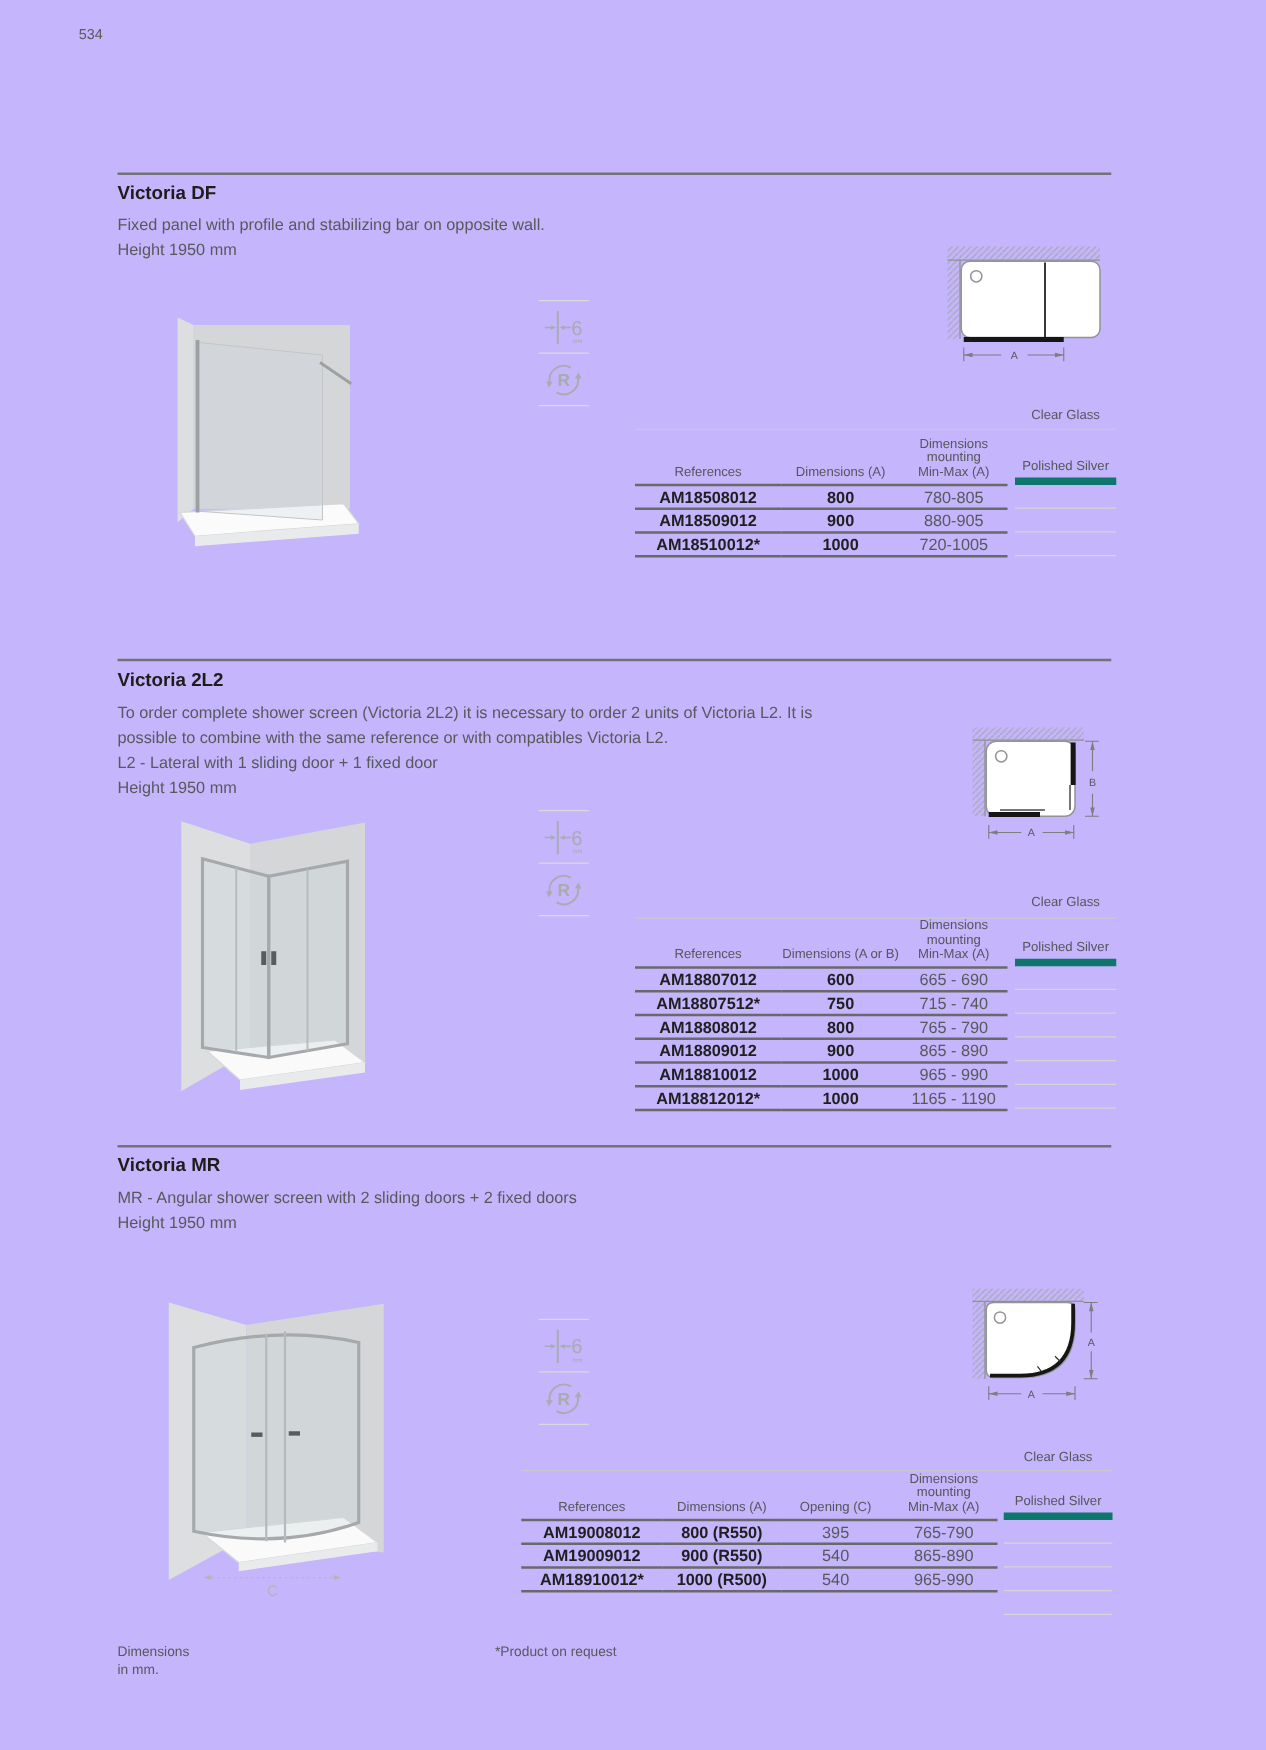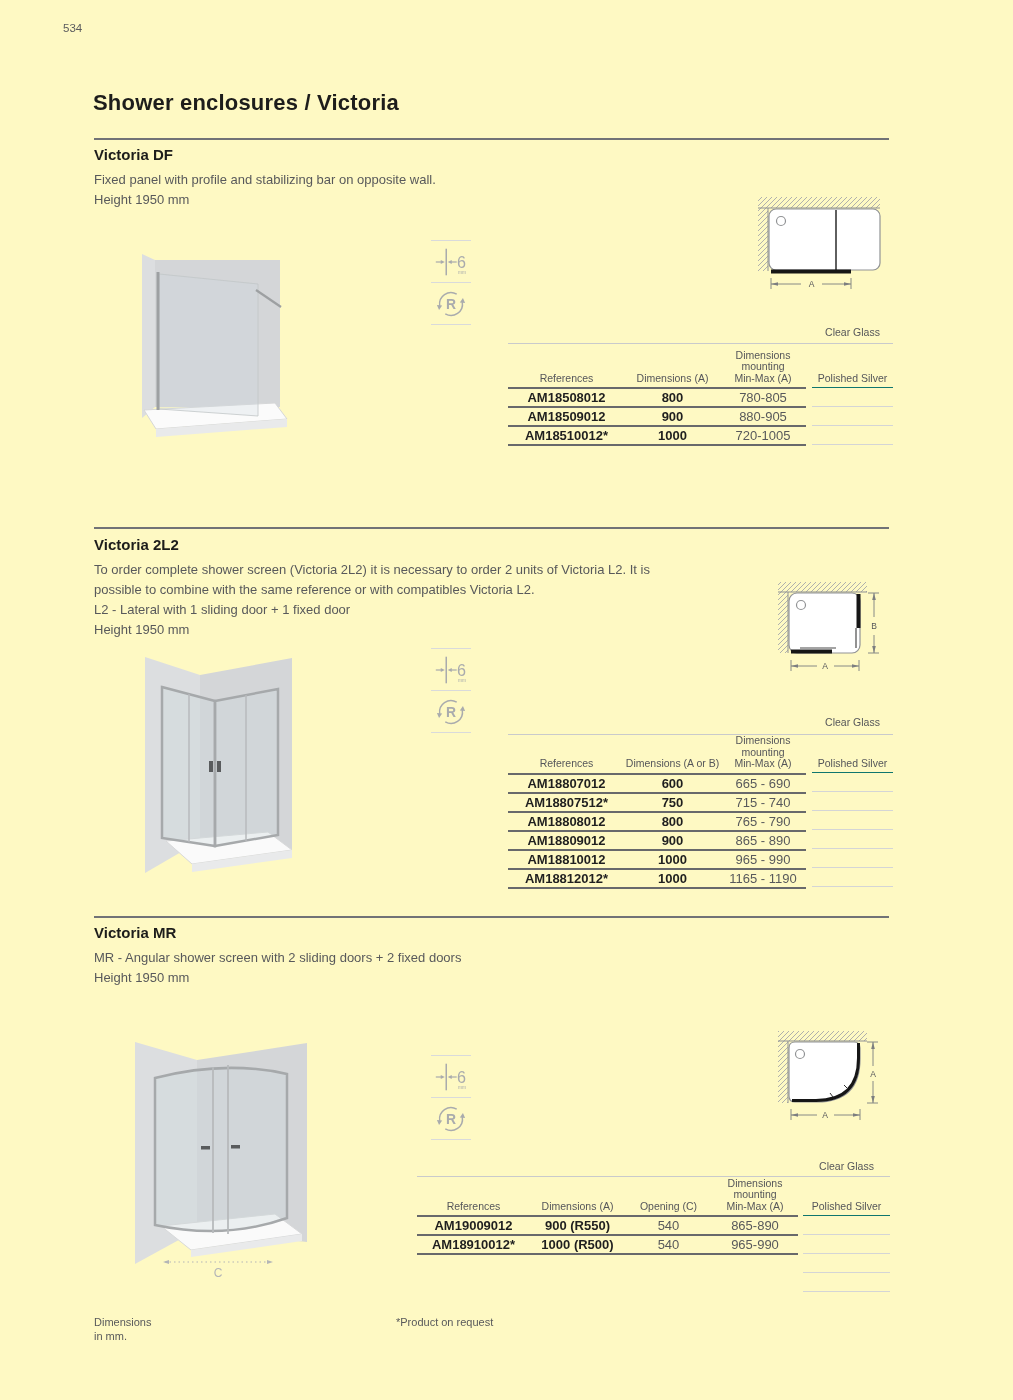--- a/index.html
+++ b/index.html
@@ -1,18 +1,18 @@
 <!DOCTYPE html>
 <html><head>
 <meta charset="utf-8">
 <style>
   * { box-sizing: border-box; margin: 0; padding: 0; }
   body { background: #ffffff; }
   .page {
-    position: relative; width: 1013px; height: 1400px; background: #fef9c3;
+    position: relative; width: 1013px; height: 1400px; background: #c4b5fd;
     font-family: "Liberation Sans", "DejaVu Sans", sans-serif; color: #58595b;
     overflow: hidden;
   }
   .abs { position: absolute; }
   .pagenum { font-size: 11.5px; color: #5a5b5d; }
   .title { font-size: 22px; font-weight: bold; color: #1d1d1b; letter-spacing: .2px; }
   .rule { height: 2px; background: #717376; }
   .sect-h { font-size: 15px; font-weight: bold; color: #1d1d1b; }
   .body-line { font-size: 13px; color: #58595b; line-height: 20px; white-space: nowrap; }
   .clear-glass { font-size: 10.5px; color: #55565a; text-align: center; }
@@ -32,37 +32,36 @@
     height: 19px; border-bottom: 2px solid #68696b; color: #58595b;
   }
   table.main td.b { font-weight: bold; color: #1f1f1f; }
   .spec-df th { height: 44px; }
   .spec-l2 th { height: 38px; }
   .spec-mr th { height: 39px; }
   .finish { margin-left: 6px; }
   .finish .fh {
     display: flex; align-items: flex-end; justify-content: center;
     font-size: 10.5px; color: #55565a; padding-bottom: 3px;
-    border-bottom: 1px solid #0f766e;
+    border-bottom: 6px solid #0f766e;
   }
   .spec-df .fh { height: 44px; } .spec-l2 .fh { height: 38px; } .spec-mr .fh { height: 39px; }
   .finish .fc { height: 19px; border-bottom: 1px solid #d4d5d6; }
 
   
   .iconstack { width: 40px; }
   .iconstack .divider { height: 1px; background: #d9dadb; }
   .iconstack .icell { height: 41px; display: flex; align-items: center; justify-content: center; }
 </style>
 </head>
 <body>
 
 <div class="page">
 
   <div class="abs pagenum" style="left:63px; top:22px;">534</div>
-  <div class="abs title" style="left:93px; top:90px;">Shower enclosures / Victoria</div>
 
   <div class="abs rule" style="left:94px; top:138px; width:795px;"></div>
   <div class="abs sect-h" style="left:94px; top:146px;">Victoria DF</div>
   <div class="abs body-line" style="left:94px; top:170px;">Fixed panel with profile and stabilizing bar on opposite wall.</div>
   <div class="abs body-line" style="left:94px; top:190px;">Height 1950 mm</div>
 
   <svg class="abs" style="left:140px; top:250px;" width="155" height="195" viewBox="0 0 155 195">
     <polygon points="2,4 15,10 15,157 2,168" fill="#dcdee0"></polygon>
     <rect x="15" y="10" width="125" height="147" fill="#d4d6d8"></rect>
     <polygon points="4,160 135,153 147,169 16,179" fill="#fbfbfb" stroke="#d6d7d8" stroke-width="1"></polygon>
@@ -416,20 +415,26 @@
           <th>Opening (C)</th>
           <th>
             <span class="hl">Dimensions</span>
             <span class="hl">mounting</span>
             <span class="hl">Min-Max (A)</span>
           </th>
         </tr>
       </thead>
       <tbody>
         <tr>
+          <td class="b">AM19008012</td>
+          <td class="b">800 (R550)</td>
+          <td>395</td>
+          <td>765-790</td>
+        </tr>
+        <tr>
           <td class="b">AM19009012</td>
           <td class="b">900 (R550)</td>
           <td>540</td>
           <td>865-890</td>
         </tr>
         <tr>
           <td class="b">AM18910012*</td>
           <td class="b">1000 (R500)</td>
           <td>540</td>
           <td>965-990</td>

